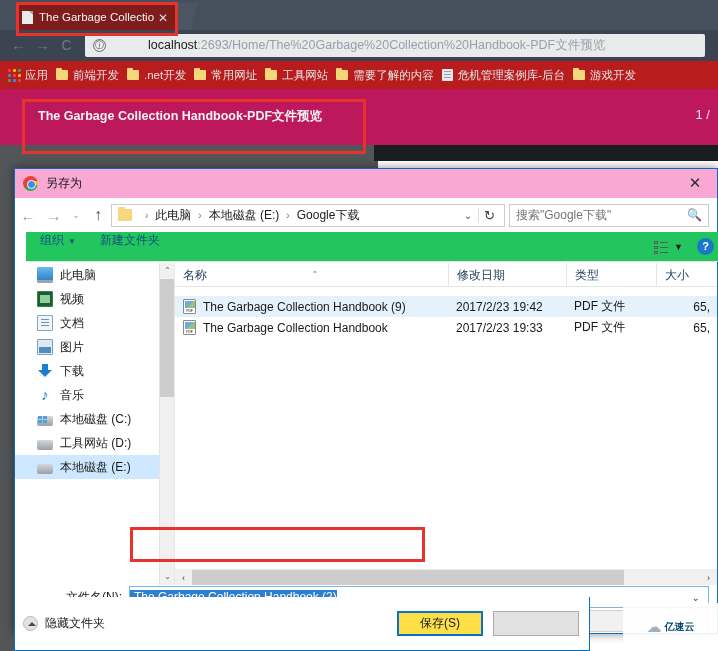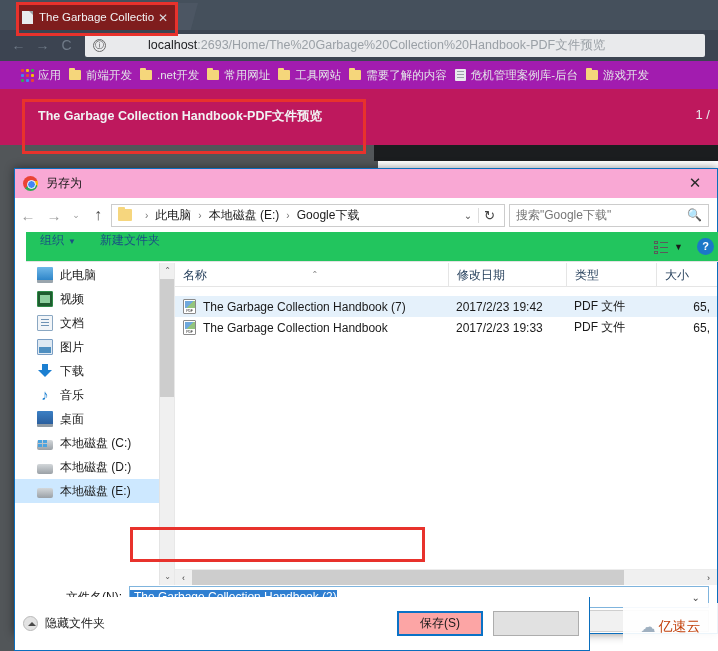--- a/index.html
+++ b/index.html
@@ -66,21 +66,21 @@
   }
   .omni-text {
     font-size: 12.5px; color: #9aa0a6; white-space: nowrap;
     font-family: "Liberation Sans", sans-serif;
     padding-left: 36px;
   }
   .omni-text b { color: #202124; font-weight: 400; }
 
   .bookmarks {
     position: absolute; left: 0; top: 61px; width: 718px; height: 28px;
-    background: #a21caf; display: flex; align-items: center; padding-left: 19px;
+    background: #b91c1c; display: flex; align-items: center; padding-left: 6px;
     overflow: hidden;
   }
   .bm-apps-grid {
     flex: 0 0 auto; width: 13px; height: 13px; margin-right: 4px;
     display: grid; grid-template-columns: repeat(3, 3px); grid-template-rows: repeat(3, 3px);
     gap: 2px;
   }
   .bm-apps-grid i { display: block; width: 3px; height: 3px; border-radius: 1px; }
   .bm-item {
     display: flex; align-items: center; flex: 0 0 auto;
@@ -355,35 +355,35 @@
     content:""; position:absolute; left:3.5px; top:5px;
     border-width: 0 4px 4px 4px; border-style: solid;
     border-color: transparent transparent #4a4a4a transparent;
   }
   .hf-label { font-size: 12px; color: #1a1a1a; }
   .btn {
     height: 25px; min-width: 86px; font-size: 12px; color: #1a1a1a;
     background: #e1e1e1; border: 1px solid #adadad; margin-right: 10px;
     display: flex; align-items: center; justify-content: center;
   }
-  .btn.primary { border: 2px solid #0a72c6; background: #fca5a5; }
+  .btn.primary { border: 2px solid #0a72c6; background: #fde047; }
 
   
   .annot {
     position: absolute; border: 3px solid #e8322c; pointer-events: none;
   }
 
   
   .watermark {
     position: absolute; left: 623px; top: 603px; width: 95px; height: 48px;
     background: rgba(255,255,255,.92);
     display: flex; align-items: center; justify-content: center;
   }
   .wm-cloud { font-size: 15px; color: #9fb0c0; margin-right: 3px; }
-  .wm-text { font-size: 14px; color: #c2410c; font-weight: normal; }
+  .wm-text { font-size: 10px; color: #0c4a6e; font-weight: bold; }
 </style>
 </head>
 <body>
 
 <div id="root">
 
   <div class="chrome-tabstrip">
     <div class="tab-shape-right"></div>
     <div class="tab">
       <span class="tab-favicon"></span>
@@ -525,30 +525,26 @@
         </div>
         <div class="tree-item">
           <span class="ti-icon ic-down"></span>
           <span>下载</span>
         </div>
         <div class="tree-item">
           <span class="ti-icon ic-music">♪</span>
           <span>音乐</span>
         </div>
         <div class="tree-item">
-          <span class="ti-icon ic-desk"></span>
-          <span>桌面</span>
-        </div>
-        <div class="tree-item">
           <span class="ti-icon ic-drive ic-drivewin"></span>
           <span>本地磁盘 (C:)</span>
         </div>
         <div class="tree-item">
           <span class="ti-icon ic-drive"></span>
-          <span>本地磁盘 (D:)</span>
+          <span>工具网站 (D:)</span>
         </div>
         <div class="tree-item sel">
           <span class="ti-icon ic-drive"></span>
           <span>本地磁盘 (E:)</span>
         </div>
         <div class="tree-scroll">
           <div class="ts-arrow" style="top:0">⌃</div>
           <div class="ts-thumb"></div>
           <div class="ts-arrow" style="bottom:0">⌄</div>
         </div>
@@ -569,21 +565,21 @@
           <div class="lh-cell" style="width:60px">
             <span>大小</span>
           </div>
         </div>
 
         <div style="height:9px"></div>
 
         <div class="list-row sel">
           <div class="lr-name" style="width:273px">
             <span class="pdf-ico"></span>
-            <span>The Garbage Collection Handbook (7)</span>
+            <span>The Garbage Collection Handbook (9)</span>
           </div>
           <div class="lr-cell" style="width:118px">2017/2/23 19:42</div>
           <div class="lr-cell" style="width:90px">PDF 文件</div>
           <div class="lr-cell right" style="width:60px">65,</div>
         </div>
 
         <div class="list-row">
           <div class="lr-name" style="width:273px">
             <span class="pdf-ico"></span>
             <span>The Garbage Collection Handbook</span>

